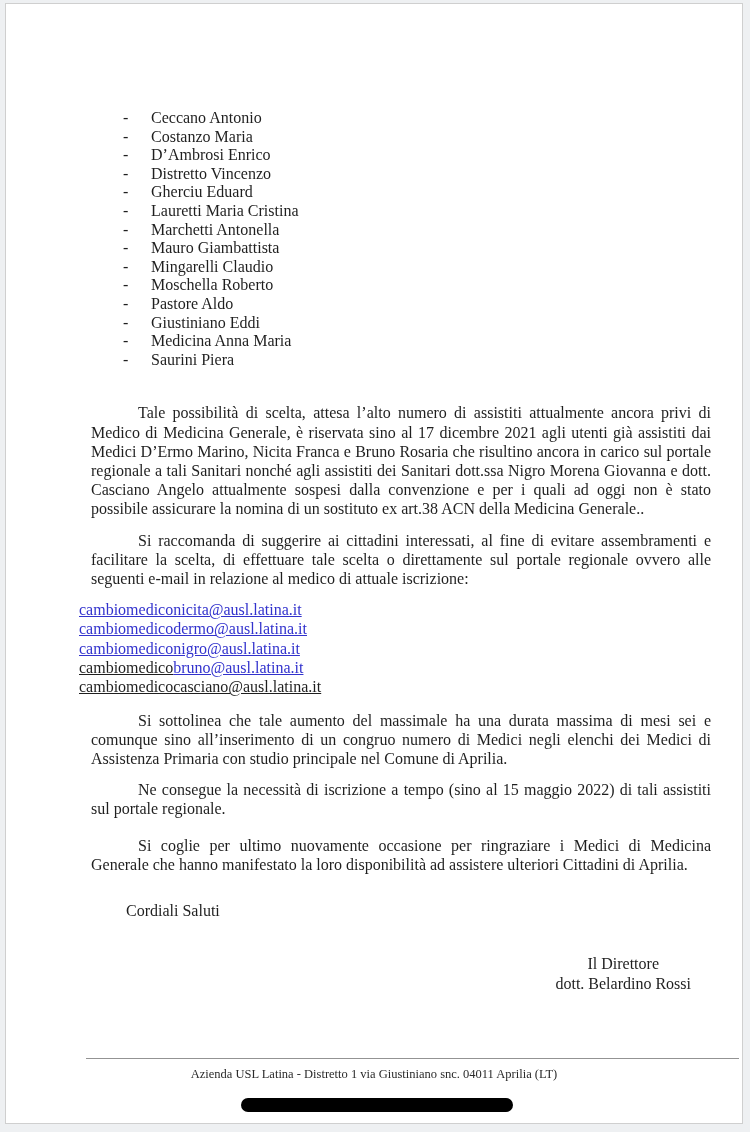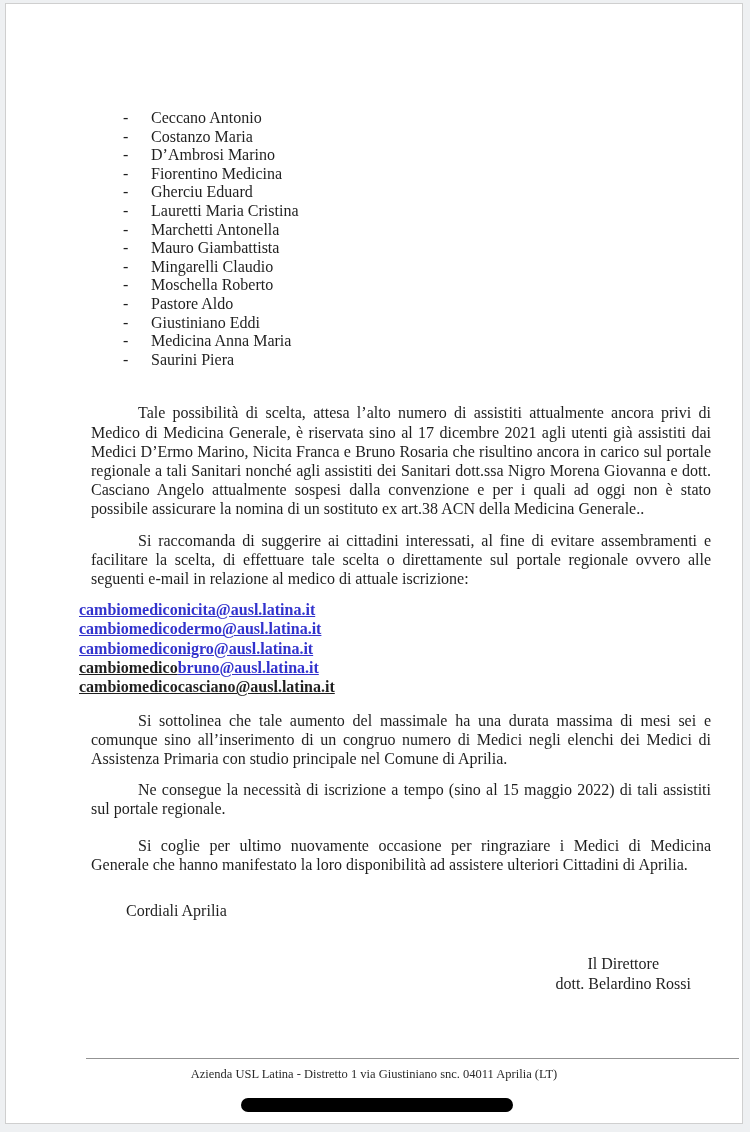--- a/index.html
+++ b/index.html
@@ -38,21 +38,21 @@
   .name-row .dash{width:28px;flex:0 0 28px;}
   
   .para{
     margin:12px;
     text-align:justify;
     text-indent:47px;
     line-height:19.2px;
   }
   .mt-names-para{margin-top:34px;}
   
-  .emails{margin-top:3px;font-weight:bold;}
+  .emails{margin-top:3px;}
   .email-row{line-height:19.3px;}
   .email-black{color:var(--text-black);text-decoration:underline;}
   .email-blue{color:var(--link-blue);text-decoration:underline;}
   .mt-after-emails{margin-top:14px;}
   .mt-para-group{margin-top:17px;}
   
   .closing{margin:27px 0 0 47px;line-height:19.2px;}
   .signature{
     margin:34px 32px 0 auto;
     width:-moz-fit-content;width:fit-content;
@@ -86,25 +86,25 @@
       <div class="name-row">
           <span class="dash">-</span>
           <span>Ceccano Antonio</span>
         </div>
       <div class="name-row">
           <span class="dash">-</span>
           <span>Costanzo Maria</span>
         </div>
       <div class="name-row">
           <span class="dash">-</span>
-          <span>D’Ambrosi Marino</span>
+          <span>D’Ambrosi Enrico</span>
         </div>
       <div class="name-row">
           <span class="dash">-</span>
-          <span>Fiorentino Medicina</span>
+          <span>Distretto Vincenzo</span>
         </div>
       <div class="name-row">
           <span class="dash">-</span>
           <span>Gherciu Eduard</span>
         </div>
       <div class="name-row">
           <span class="dash">-</span>
           <span>Lauretti Maria Cristina</span>
         </div>
       <div class="name-row">
@@ -149,21 +149,21 @@
       <div class="email-row"><span class="email-black"></span><span class="email-blue">cambiomedicodermo@ausl.latina.it</span></div>
       <div class="email-row"><span class="email-black"></span><span class="email-blue">cambiomediconigro@ausl.latina.it</span></div>
       <div class="email-row"><span class="email-black">cambiomedico</span><span class="email-blue">bruno@ausl.latina.it</span></div>
       <div class="email-row"><span class="email-black">cambiomedicocasciano@ausl.latina.it</span><span class="email-blue"></span></div>
     </div>
 
     <p class="para mt-after-emails">Si sottolinea che tale aumento del massimale ha una durata massima di mesi sei e comunque sino all’inserimento di un congruo numero di Medici negli elenchi dei Medici di Assistenza Primaria con studio principale nel Comune di Aprilia.</p>
     <p class="para">Ne consegue la necessità di iscrizione a tempo (sino al 15 maggio 2022) di tali assistiti sul portale regionale.</p>
     <p class="para mt-para-group">Si coglie per ultimo nuovamente occasione per ringraziare i Medici di Medicina Generale che hanno manifestato la loro disponibilità ad assistere ulteriori Cittadini di Aprilia.</p>
 
-    <div class="closing">Cordiali Aprilia</div>
+    <div class="closing">Cordiali Saluti</div>
 
     <div class="signature">
       <div>Il Direttore</div>
       <div>dott. Belardino Rossi</div>
     </div>
 
   </div>
 
   <div class="footer-line"></div>
   <div class="footer-text">Azienda USL Latina  -  Distretto 1 via Giustiniano snc. 04011 Aprilia (LT)</div>

